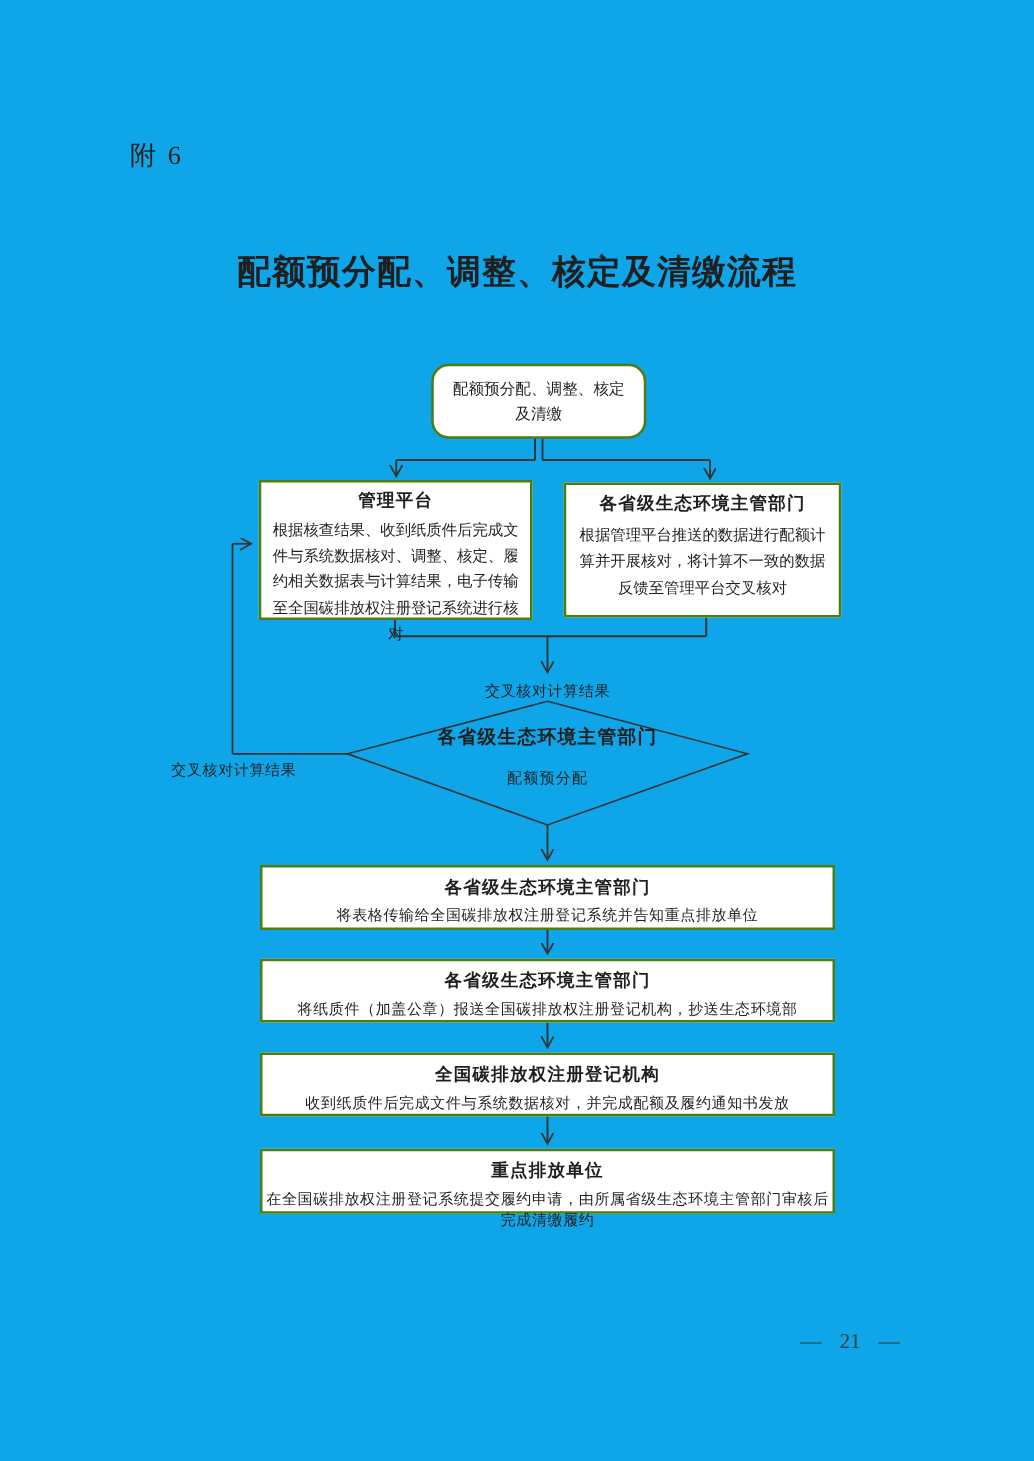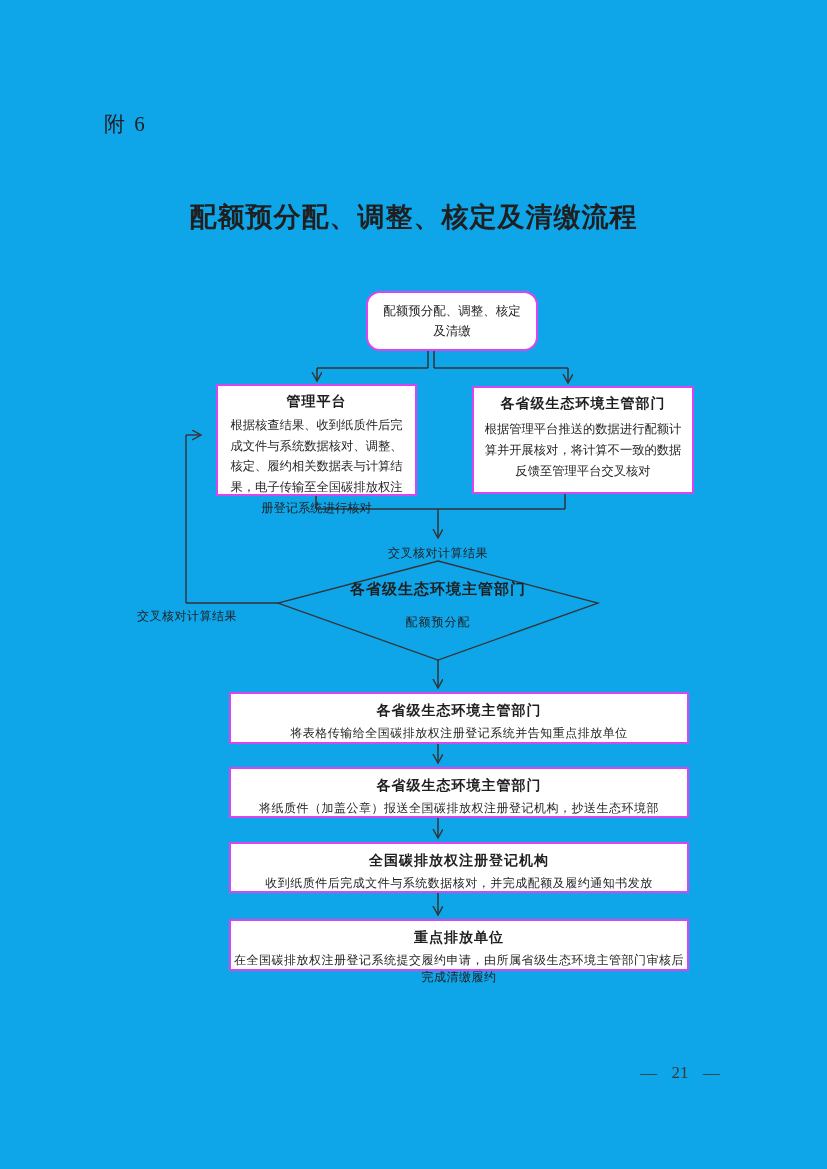--- a/index.html
+++ b/index.html
@@ -36,46 +36,45 @@
     top: 199px;
     width: 827px;
     margin: 0;
     text-align: center;
     font-size: 27px;
     font-weight: bold;
     letter-spacing: 1px;
   }
   .node {
     position: absolute;
-    border: 2px solid #d946ef;
+    border: 2px solid #4d7c0f;
     background: #ffffff;
     box-sizing: border-box;
     text-align: center;
-    margin-left: 21px;
   }
   .start-node {
     left: 345px;
     top: 291px;
     width: 172px;
     height: 60px;
     border-radius: 14px;
     display: flex;
     align-items: center;
     justify-content: center;
     padding: 2px 14px;
     font-size: 12.5px;
     line-height: 1.6;
   }
   .big-node {
     padding-top: 6px;
   }
   .node-mgmt {
-    left: 195px;
+    left: 207px;
     top: 384px;
-    width: 201px;
+    width: 219px;
     height: 112px;
   }
   .node-registry-sys {
     left: 451px;
     top: 386px;
     width: 222px;
     height: 108px;
   }
   .node-title {
     font-size: 14px;

